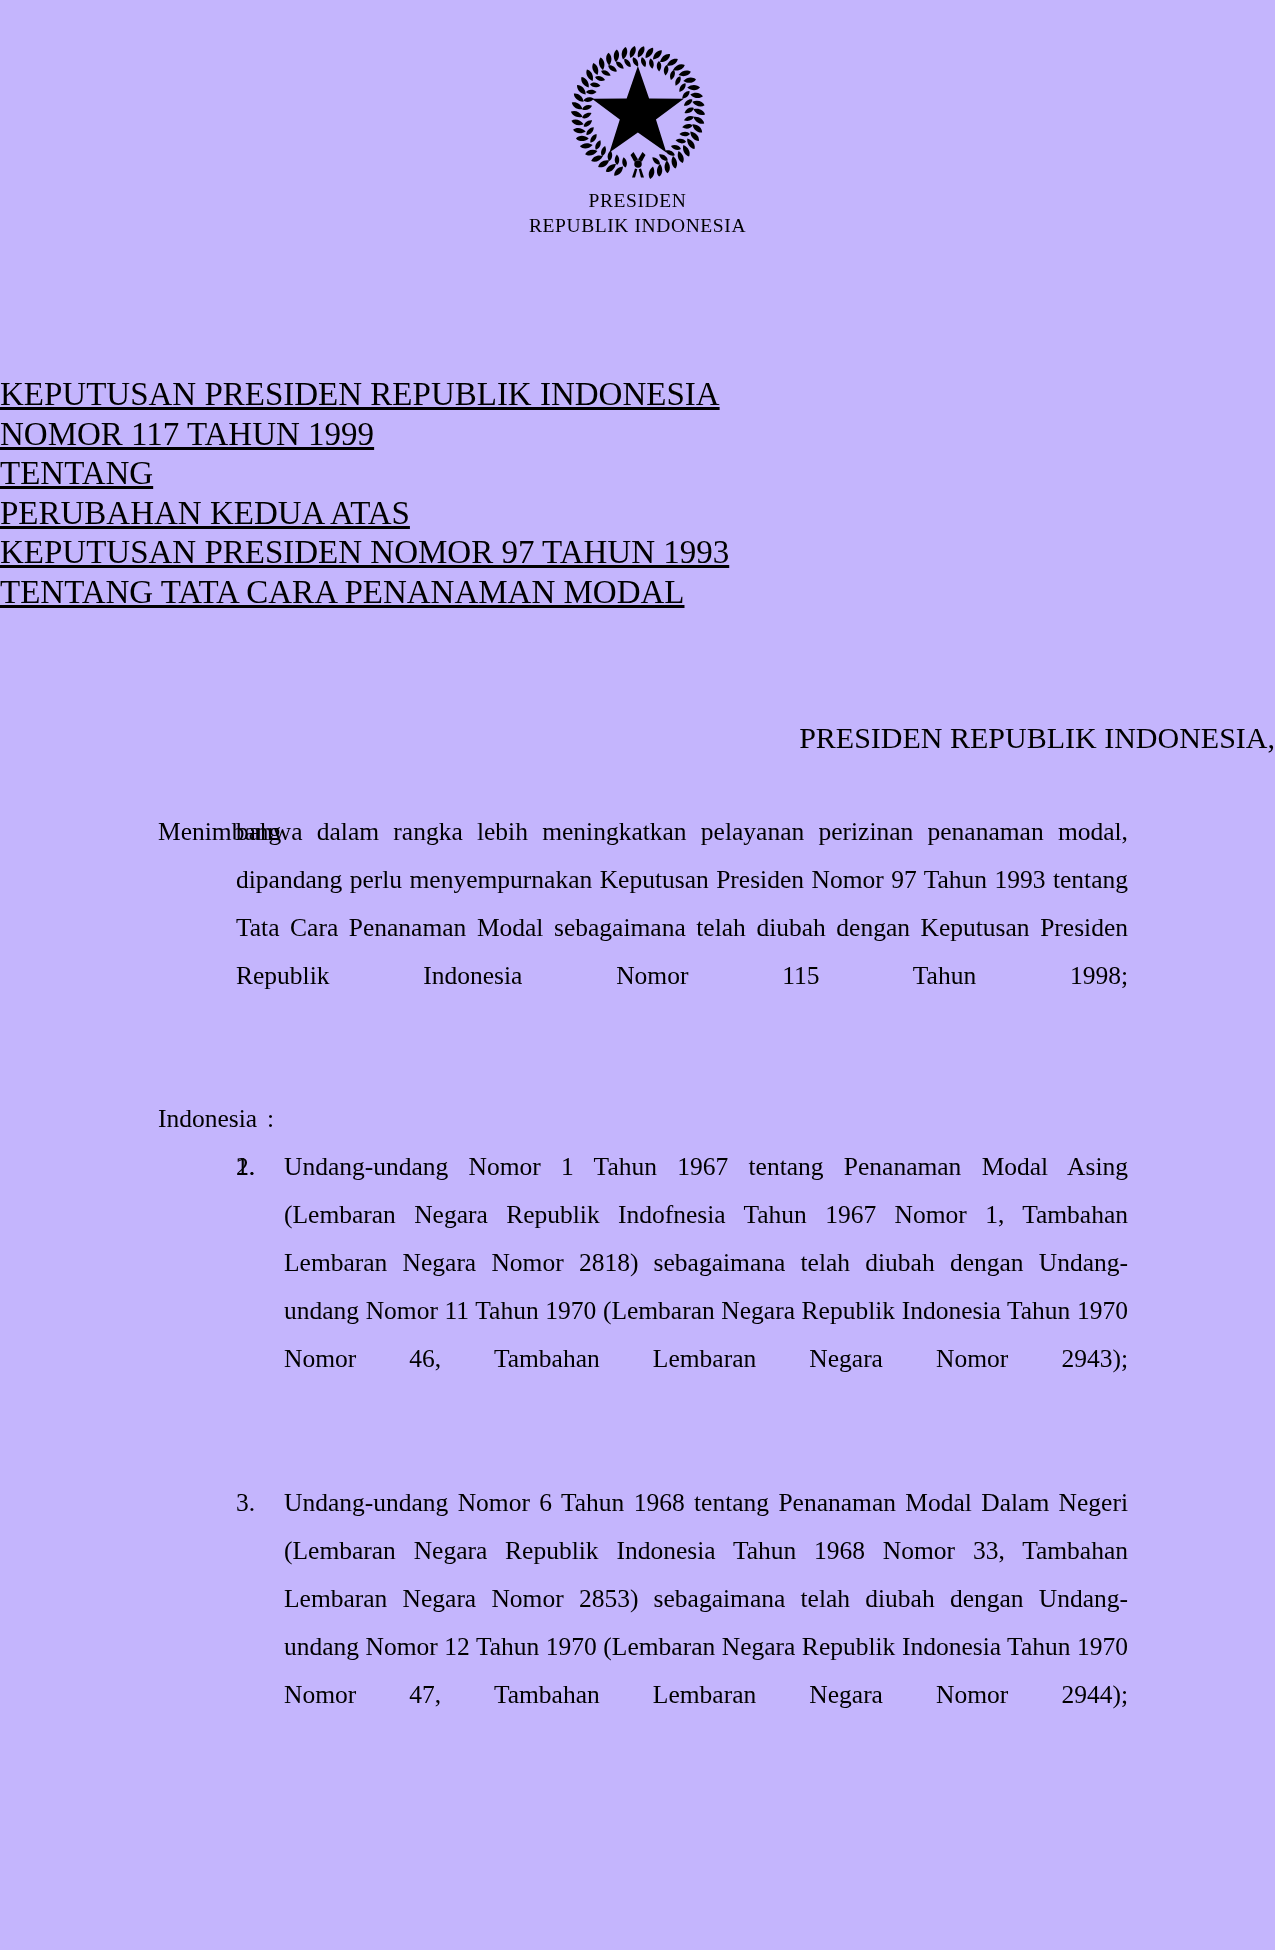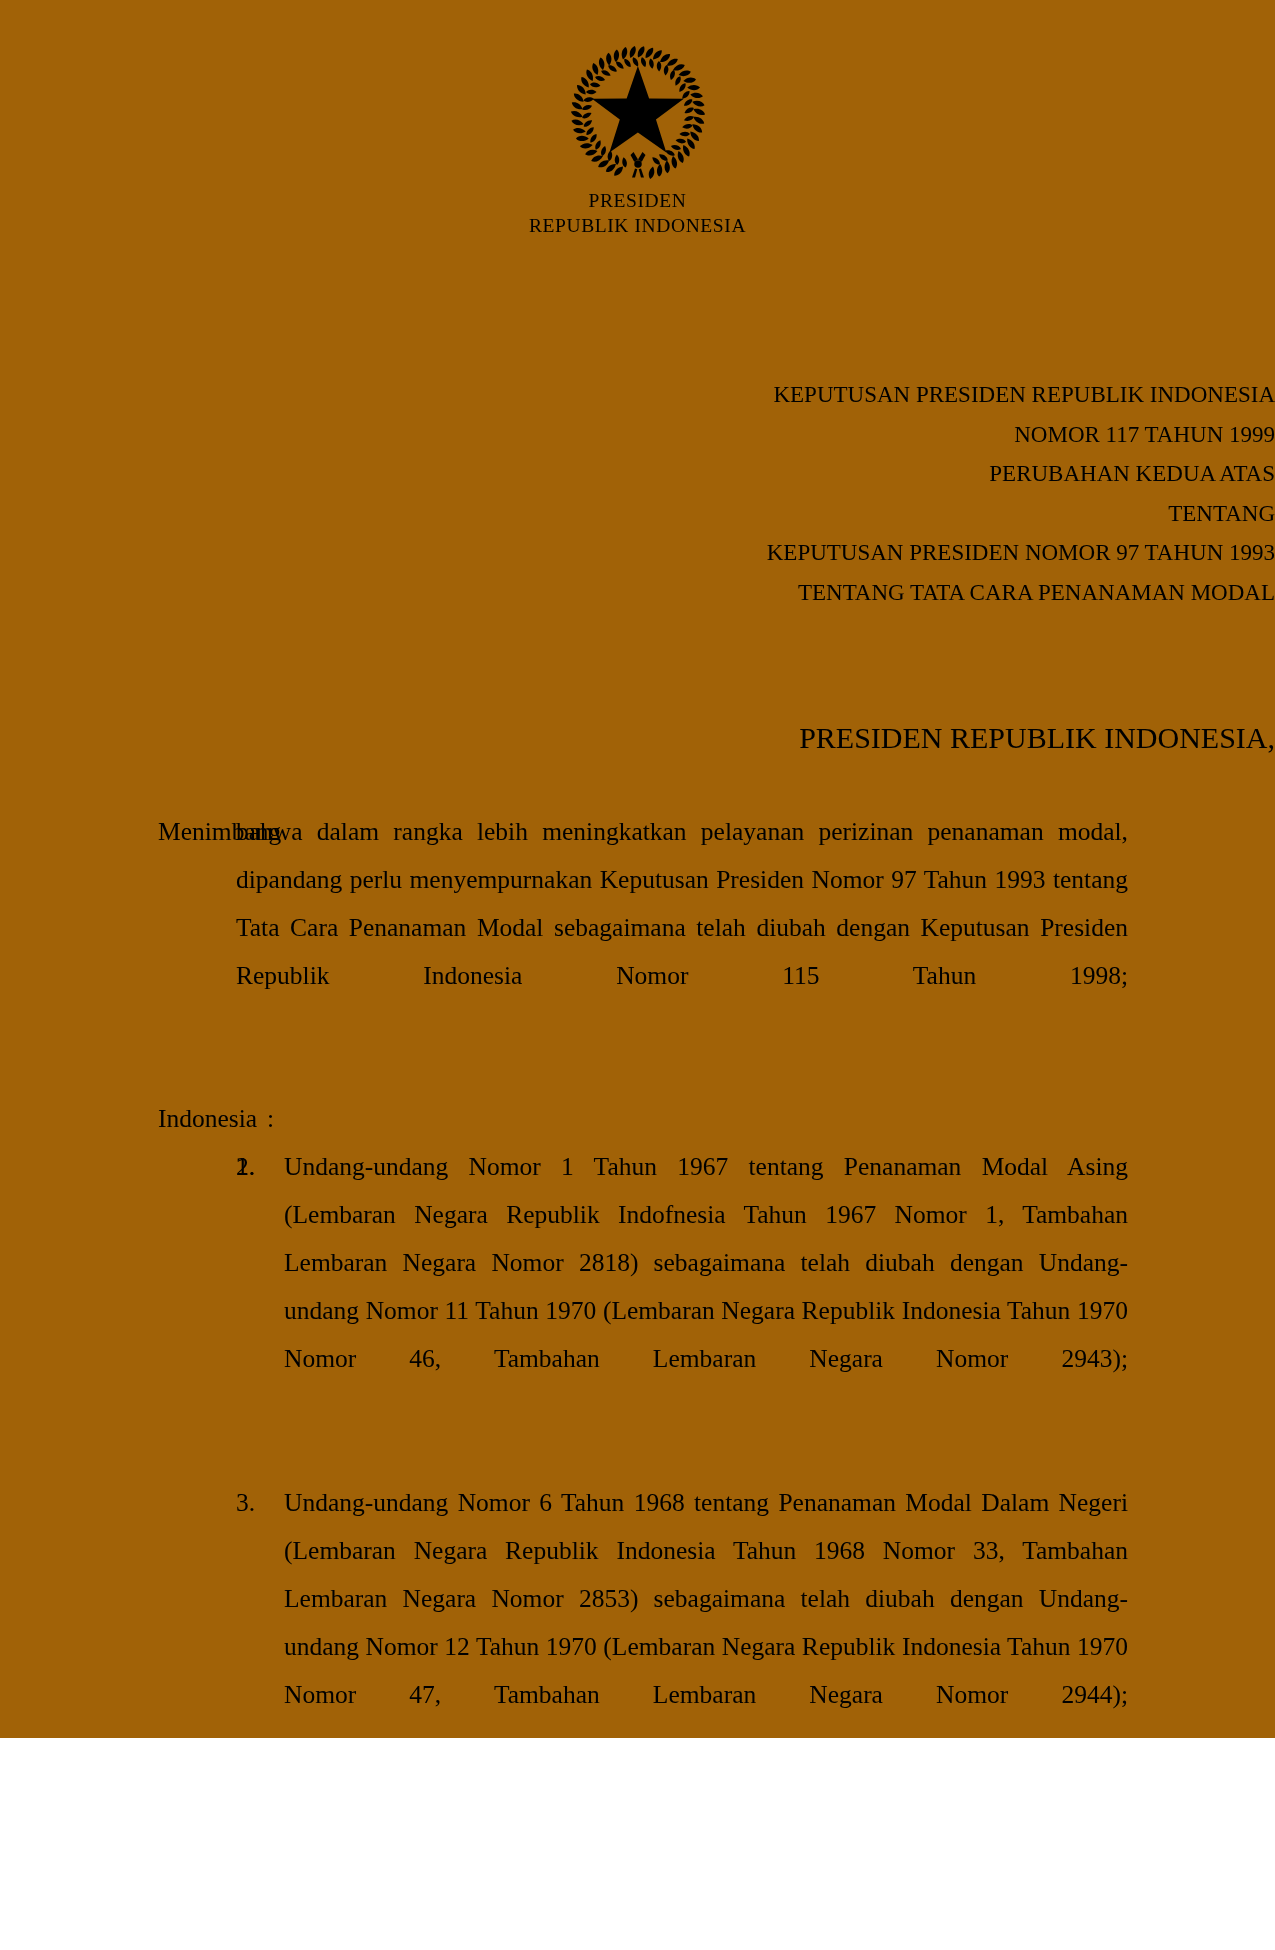--- a/index.html
+++ b/index.html
@@ -8,23 +8,23 @@
     padding: 0;
     background: #ffffff;
   }
   body {
     font-family: "Liberation Serif", "DejaVu Serif", serif;
     color: #000000;
   }
   .page {
     position: relative;
     width: 1275px;
-    height: 1738px;
+    height: 1950px;
     margin: 0 auto;
-    background: #a16207;
+    background: #c4b5fd;
     overflow: hidden;
     box-sizing: border-box;
   }
 
   
   .emblem-block {
     position: absolute;
     top: 38px;
     left: 0;
     width: 100%;
@@ -49,23 +49,24 @@
     letter-spacing: 0.6px;
   }
   .header-lines div { white-space: nowrap; }
 
   
   .title-block {
     position: absolute;
     top: 375px;
     left: 0;
     width: 100%;
-    text-align: right;
-    font-size: 23px;
+    text-align: left;
+    font-size: 33px;
     line-height: 39.5px;
+    text-decoration: underline;
   }
   .title-block .tline { white-space: nowrap; }
 
   .enactor {
     position: absolute;
     top: 718px;
     left: 0;
     width: 100%;
     text-align: right;
     font-size: 30px;
@@ -240,22 +241,22 @@
   </div>
 
   <div class="header-lines">
     <div>PRESIDEN</div>
     <div>REPUBLIK INDONESIA</div>
   </div>
 
   <div class="title-block">
     <div class="tline">KEPUTUSAN PRESIDEN REPUBLIK INDONESIA</div>
     <div class="tline">NOMOR 117 TAHUN 1999</div>
+    <div class="tline">TENTANG</div>
     <div class="tline">PERUBAHAN KEDUA ATAS</div>
-    <div class="tline">TENTANG</div>
     <div class="tline">KEPUTUSAN PRESIDEN NOMOR 97 TAHUN 1993</div>
     <div class="tline">TENTANG TATA CARA PENANAMAN MODAL</div>
   </div>
 
   <div class="enactor">PRESIDEN REPUBLIK INDONESIA,</div>
 
   <div class="clause" style="top:808px;">
     <span class="clause-label">Menimbang</span>
     <span class="clause-colon">:</span>
     <div class="clause-body">

